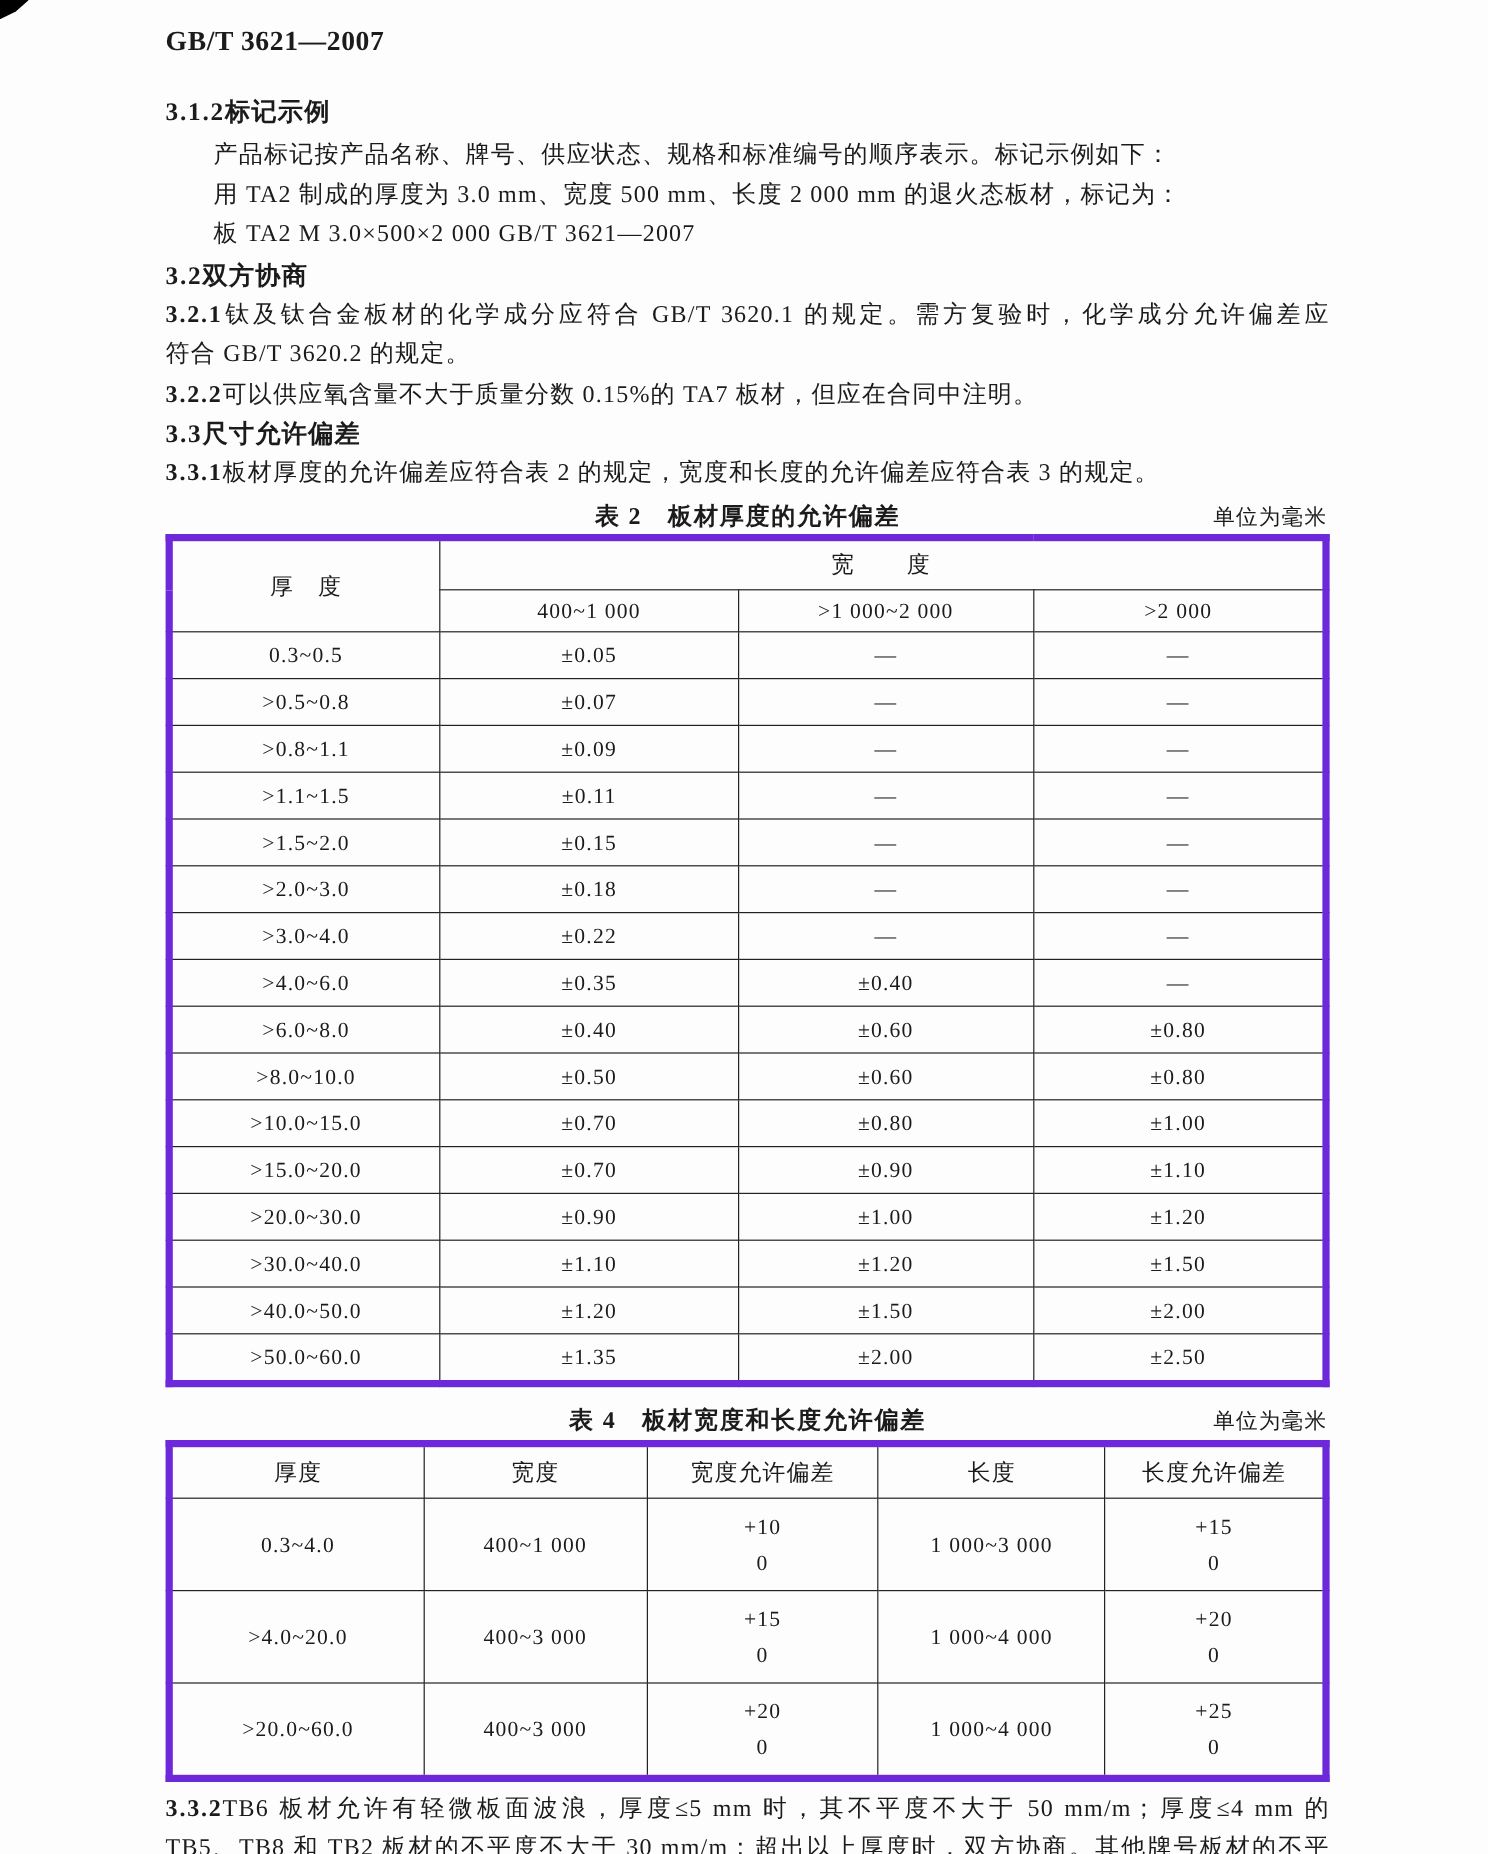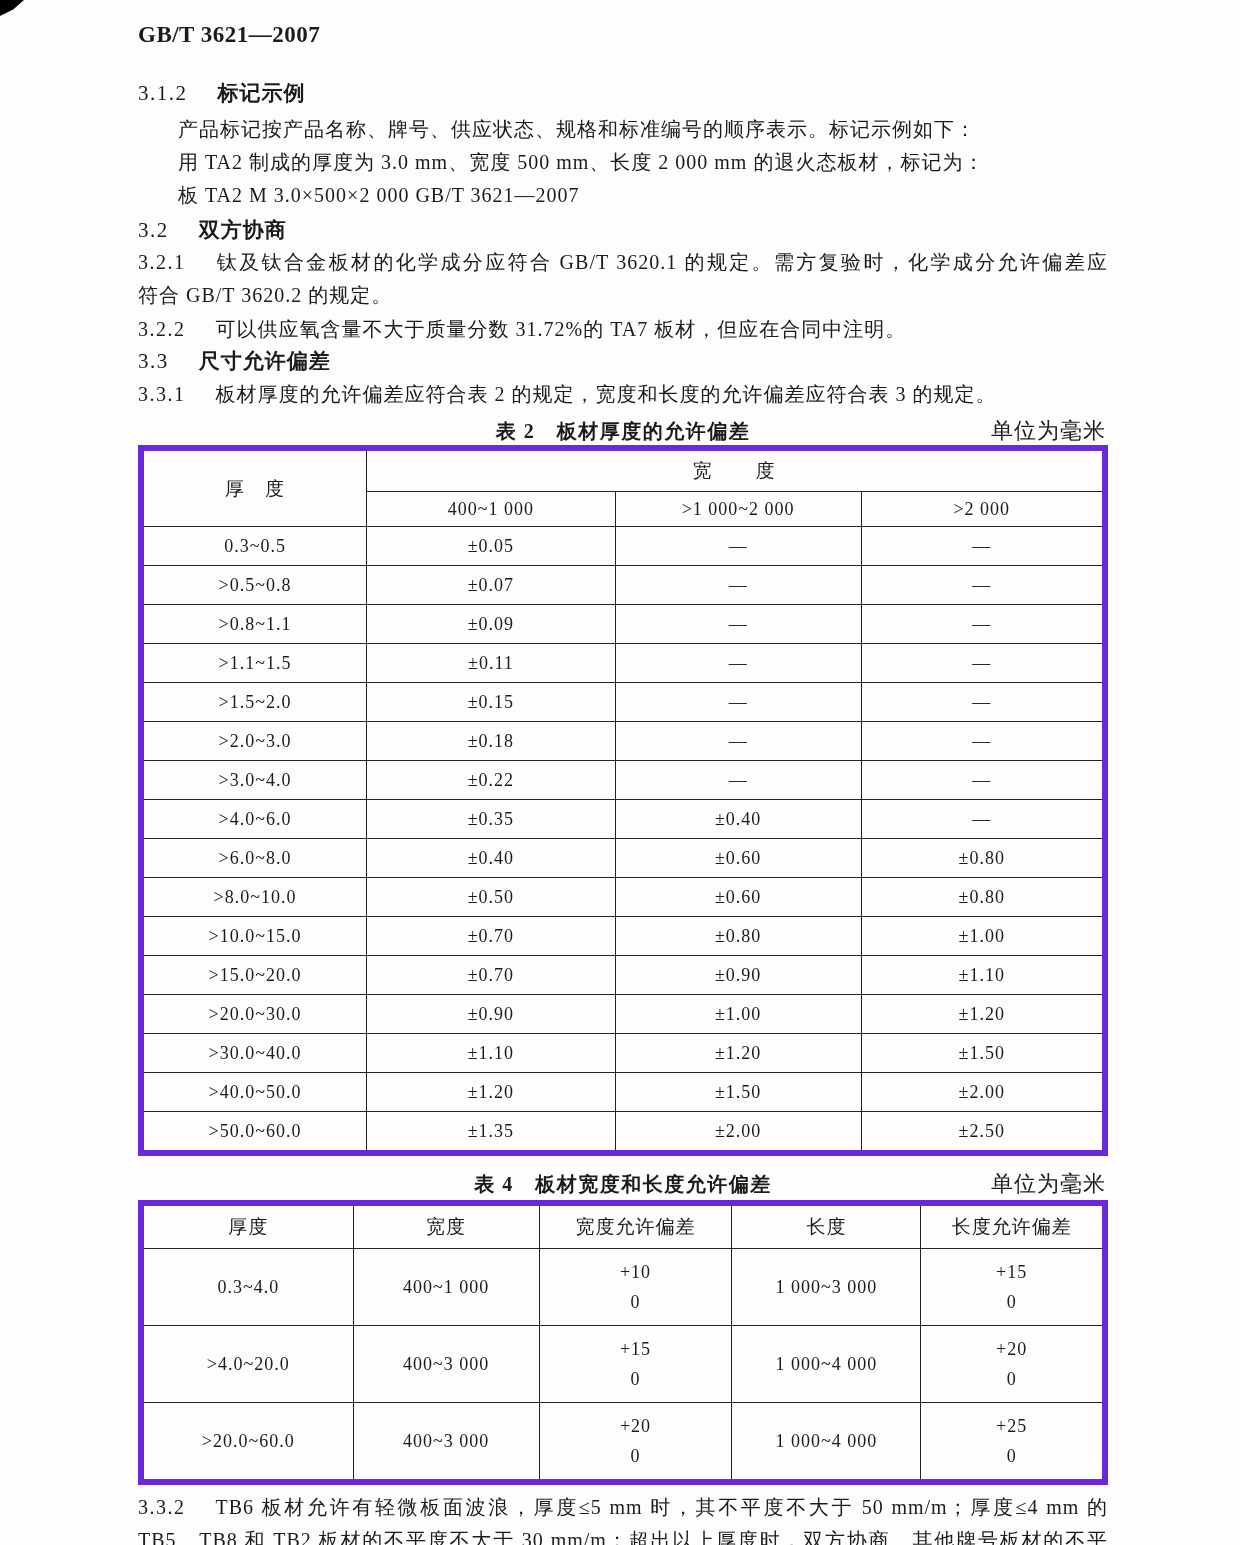--- a/index.html
+++ b/index.html
@@ -15,33 +15,33 @@
   .artifact-tl{
     position:absolute;left:0;top:0;width:24px;height:16px;background:#000;
     clip-path:polygon(0 0,100% 0,55% 60%,0 100%);
   }
   .content{position:absolute;left:138px;top:0;width:970px;}
   .doc-header{margin-top:20px;height:30px;line-height:30px;font-weight:bold;font-size:23px;letter-spacing:.5px;}
   .heading{font-size:21px;font-weight:bold;line-height:30px;letter-spacing:1px;}
   .h312{margin-top:28px;}
   .h32{margin-top:3px;}
   .h33{margin-top:0px;}
-  .clause-num{font-weight:normal;letter-spacing:1.5px;margin-right:30px;white-space:nowrap;}
+  .clause-num{font-weight:bold;letter-spacing:1.5px;margin-right:0;white-space:nowrap;}
   .para{font-size:20px;line-height:33px;letter-spacing:1px;}
   .indent{padding-left:40px;}
   .p1{margin-top:5px;}
   .just{text-align:justify;text-align-last:justify;}
   .s321l1{margin-top:1px;}
   .s322{margin-top:1px;}
   .s331{margin-top:2px;}
   .tbl-title-row{position:relative;height:28px;line-height:28px;}
   .t2title{margin-top:6px;}
   .t3title{margin-top:14px;}
   .tbl-title{display:block;text-align:center;font-weight:bold;font-size:20px;letter-spacing:1.5px;}
-  .tbl-unit{position:absolute;right:2px;top:0;font-size:22px;font-weight:normal;letter-spacing:1px;}
+  .tbl-unit{position:absolute;right:2px;top:0;font-size:18px;font-weight:normal;letter-spacing:1px;}
   table{border-collapse:collapse;table-layout:fixed;width:970px;margin-top:0;}
   table,th,td{border:1px solid #222;}
   table{border:6px solid #6d28d9;}
   th,td{text-align:center;vertical-align:middle;font-size:18px;font-weight:normal;padding:0;letter-spacing:1px;color:#1b1b1b;}
   .t2 th{font-size:19px;}
   .t2 .hrow1 th{height:40px;}
   .t2 .hrow2 th{height:34px;font-size:18px;}
   .t2 td{height:38px;}
   .t2 th.span-head{letter-spacing:2px;}
   .t3{margin-top:2px;}
@@ -73,21 +73,21 @@
     <div class="heading h32">
       <span class="clause-num">3.2</span><span>双方协商</span>
     </div>
 
     <div class="para just s321l1">
       <span class="clause-num">3.2.1</span><span>钛及钛合金板材的化学成分应符合 GB/T 3620.1 的规定。需方复验时，化学成分允许偏差应</span>
     </div>
     <div class="para">符合 GB/T 3620.2 的规定。</div>
 
     <div class="para s322">
-      <span class="clause-num">3.2.2</span><span>可以供应氧含量不大于质量分数 31.72%的 TA7 板材，但应在合同中注明。</span>
+      <span class="clause-num">3.2.2</span><span>可以供应氧含量不大于质量分数 0.15%的 TA7 板材，但应在合同中注明。</span>
     </div>
 
     <div class="heading h33">
       <span class="clause-num">3.3</span><span>尺寸允许偏差</span>
     </div>
 
     <div class="para s331">
       <span class="clause-num">3.3.1</span><span>板材厚度的允许偏差应符合表 2 的规定，宽度和长度的允许偏差应符合表 3 的规定。</span>
     </div>
 

